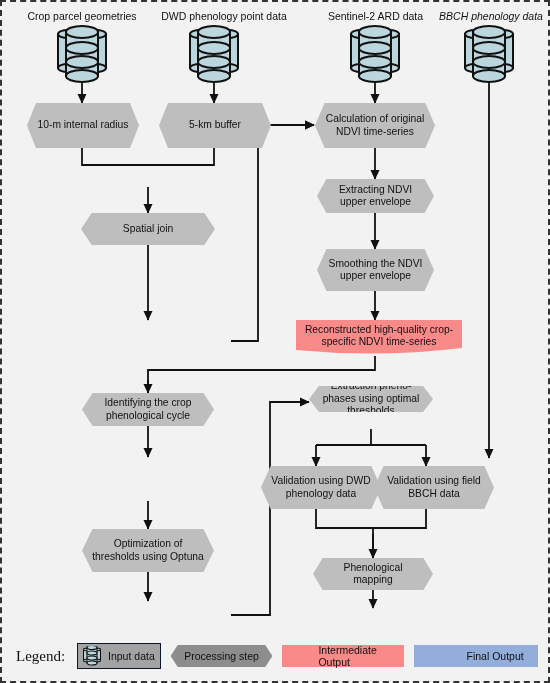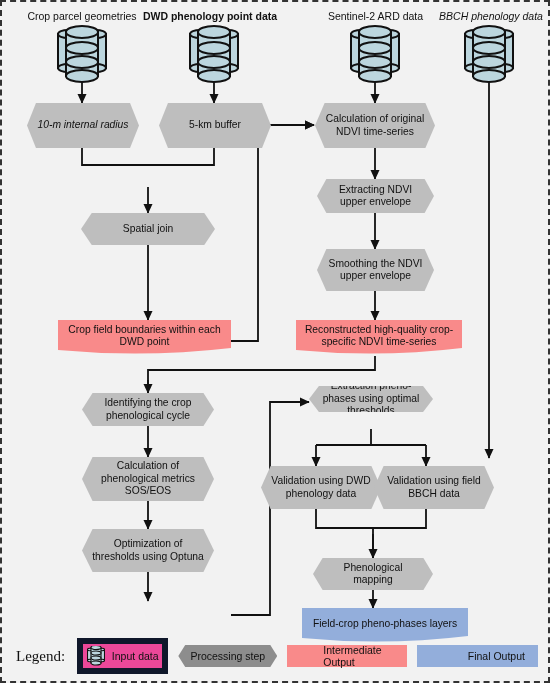--- a/index.html
+++ b/index.html
@@ -24,21 +24,21 @@
     padding:2px 10px;
   }
   .wavebox{color:#111;font-size:10.3px;line-height:1.2;}
   .wavebox .wb-text{position:relative;z-index:2;width:100%;padding-bottom:4px;}
   .legend{
     position:absolute;left:14px;bottom:8px;width:522px;height:34px;
     display:flex;align-items:center;gap:10px;
   }
   .legend-title{font-family:"Liberation Serif",serif;font-size:15px;color:#111;margin-right:2px;}
   .lg-item{display:flex;align-items:center;justify-content:center;font-size:10.5px;color:#111;}
-  .lg-input{border:6px solid #0f172a;background:#ec4899;height:24px;width:112px;gap:7px;}
+  .lg-input{border:1px solid #0f172a;background:#a3a3a3;height:24px;width:112px;gap:7px;}
   .lg-proc{background:#8d8d8d;color:#111;height:22px;width:140px;
      clip-path:polygon(7% 0%,93% 0%,100% 50%,93% 100%,7% 100%,0% 50%);}
   .lg-inter{background:#f98a8a;height:22px;width:118px;padding-left:36px;}
   .lg-final{background:#93aedb;height:22px;width:118px;padding-left:38px;}
   .dbicon{display:inline-block;}
 </style>
 </head>
 <body>
 
 <div id="figure">
@@ -101,21 +101,21 @@
 
       <path d="M229,613 L268,613 L268,400 L307,400"></path>
 
       <path d="M369,427 L369,443 M314,443 L424,443"></path>
 
       <path d="M314,507 L314,526 L424,526 L424,507 M371,526 L371,556"></path>
     </g>
   </svg>
 
   <div class="src-cap" style="left:10px;top:8px;width:140px;">Crop parcel geometries</div>
-  <div class="src-cap" style="left:134px;top:8px;width:148px;font-weight:bold;">DWD phenology point data</div>
+  <div class="src-cap" style="left:148px;top:8px;width:148px;">DWD phenology point data</div>
   <div class="src-cap" style="left:306px;top:8px;width:135px;">Sentinel-2 ARD data</div>
   <div class="src-cap" style="left:430px;top:8px;width:118px;font-style:italic;">BBCH phenology data</div>
 
   <svg class="svg-layer" viewBox="0 0 550 683">
 
     <g stroke="#111" stroke-width="2" fill="#bcd6de">
 
       <g transform="translate(80,52)">
         <g transform="translate(-24,-4)">
             <rect x="0" y="-16" width="20" height="34" fill="#bcd6de"></rect>
@@ -191,67 +191,54 @@
             <rect x="0" y="-22" width="32" height="44" fill="#bcd6de"></rect>
             <ellipse cx="16" cy="22" rx="16" ry="6"></ellipse>
             <ellipse cx="16" cy="8" rx="16" ry="6"></ellipse>
             <ellipse cx="16" cy="-6" rx="16" ry="6"></ellipse>
             <ellipse cx="16" cy="-22" rx="16" ry="6"></ellipse>
           </g>
       </g>
     </g>
   </svg>
 
-  <div class="node hex" style="left:25px;top:101px;width:112px;height:45px;font-style:italic;">10-m internal radius</div>
+  <div class="node hex" style="left:25px;top:101px;width:112px;height:45px;">10-m internal radius</div>
 
   <div class="node hex" style="left:157px;top:101px;width:112px;height:45px;">5-km buffer</div>
 
   <div class="node hex" style="left:313px;top:101px;width:120px;height:45px;">Calculation of original NDVI time-series</div>
 
   <div class="node hex" style="left:79px;top:211px;width:134px;height:32px;">Spatial join</div>
 
   <div class="node hex" style="left:315px;top:177px;width:117px;height:34px;">Extracting NDVI upper envelope</div>
 
   <div class="node hex" style="left:315px;top:247px;width:117px;height:42px;">Smoothing the NDVI upper envelope</div>
 
   <div class="node hex" style="left:80px;top:391px;width:132px;height:33px;">Identifying the crop phenological cycle</div>
 
   <div class="node hex" style="left:307px;top:384px;width:124px;height:26px;">Extraction pheno-phases using optimal thresholds</div>
 
-  <div class="node hex" style="left:80px;top:455px;width:132px;height:44px;">Calculation of phenological metrics SOS/EOS</div>
 
   <div class="node hex" style="left:259px;top:464px;width:120px;height:43px;">Validation using DWD phenology data</div>
 
   <div class="node hex" style="left:372px;top:464px;width:120px;height:43px;">Validation using field BBCH data</div>
 
   <div class="node hex" style="left:80px;top:527px;width:132px;height:43px;">Optimization of thresholds using Optuna</div>
 
   <div class="node hex" style="left:311px;top:556px;width:120px;height:32px;">Phenological mapping</div>
 
-  <div class="node wavebox" style="left:56px;top:318px;width:173px;height:36px;">
-    <svg class="svg-layer" style="width:173px;height:36px;" viewBox="0 0 173 36" preserveAspectRatio="none">
-      <path d="M0,0 H173 V28 Q86,38 0,30 Z" fill="#f98a8a"></path>
-    </svg>
-    <div class="wb-text">Crop field boundaries within each DWD point</div>
-  </div>
 
   <div class="node wavebox" style="left:294px;top:318px;width:166px;height:36px;">
     <svg class="svg-layer" style="width:166px;height:36px;" viewBox="0 0 166 36" preserveAspectRatio="none">
       <path d="M0,0 H166 V28 Q83,38 0,30 Z" fill="#f98a8a"></path>
     </svg>
     <div class="wb-text">Reconstructed high-quality crop-specific NDVI time-series</div>
   </div>
 
 
-  <div class="node wavebox" style="left:300px;top:606px;width:166px;height:36px;">
-    <svg class="svg-layer" style="width:166px;height:36px;" viewBox="0 0 166 36" preserveAspectRatio="none">
-      <path d="M0,0 H166 V28 Q83,38 0,30 Z" fill="#93aedb"></path>
-    </svg>
-    <div class="wb-text">Field-crop pheno-phases layers</div>
-  </div>
 
   <div class="legend">
     <span class="legend-title">Legend:</span>
 
     <span class="lg-item lg-input">
       <svg class="dbicon" width="18" height="20" viewBox="0 0 36 40">
         <g stroke="#111" stroke-width="2.2" fill="#bcd6de">
           <g transform="translate(1,7)">
               <rect x="0" y="0" width="10" height="22"></rect>
               <ellipse cx="5" cy="22" rx="5" ry="2.6"></ellipse>

